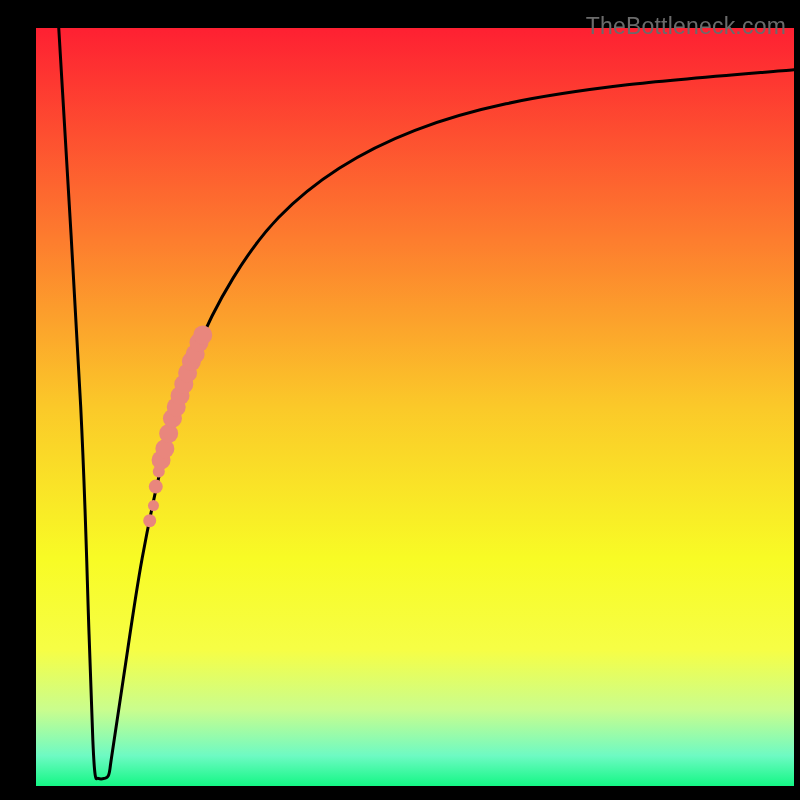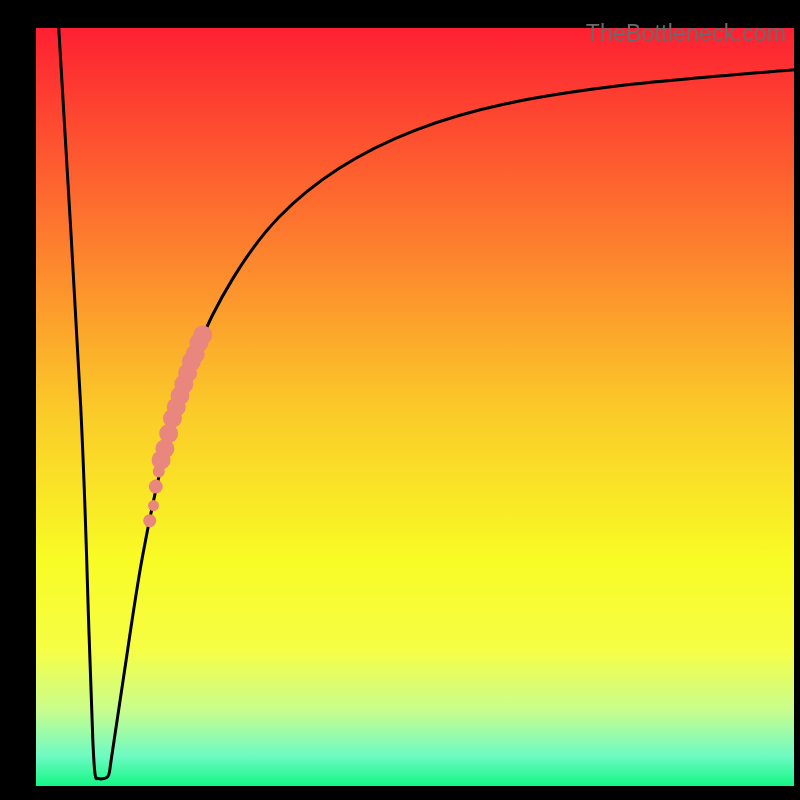--- a/index.html
+++ b/index.html
@@ -7,21 +7,21 @@
     padding: 0;
     background: #fff;
   }
   .chart-container {
     position: relative;
     width: 800px;
     height: 800px;
   }
   .watermark {
     position: absolute;
-    top: 20px;
+    top: 13px;
     right: 14px;
     font-family: Arial, Helvetica, sans-serif;
     font-size: 23px;
     color: #6b6b6b;
     font-weight: 400;
     letter-spacing: 0.2px;
     z-index: 3;
     text-align: right;
   }
   svg {

